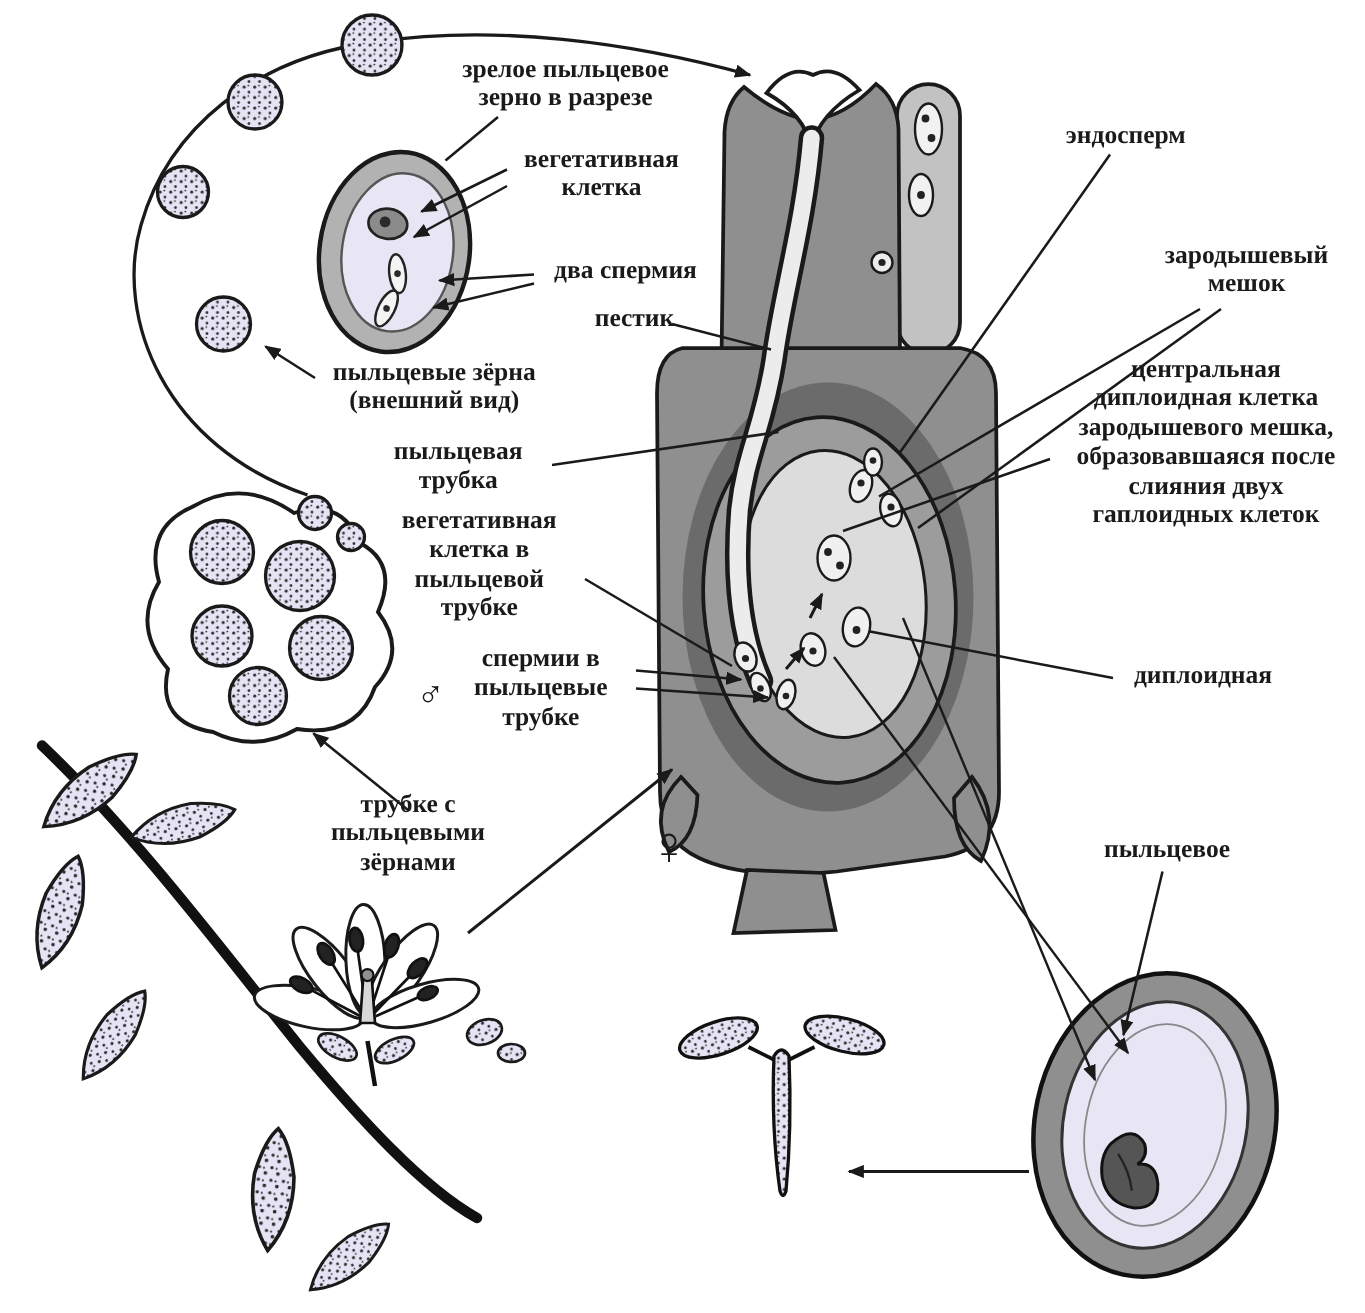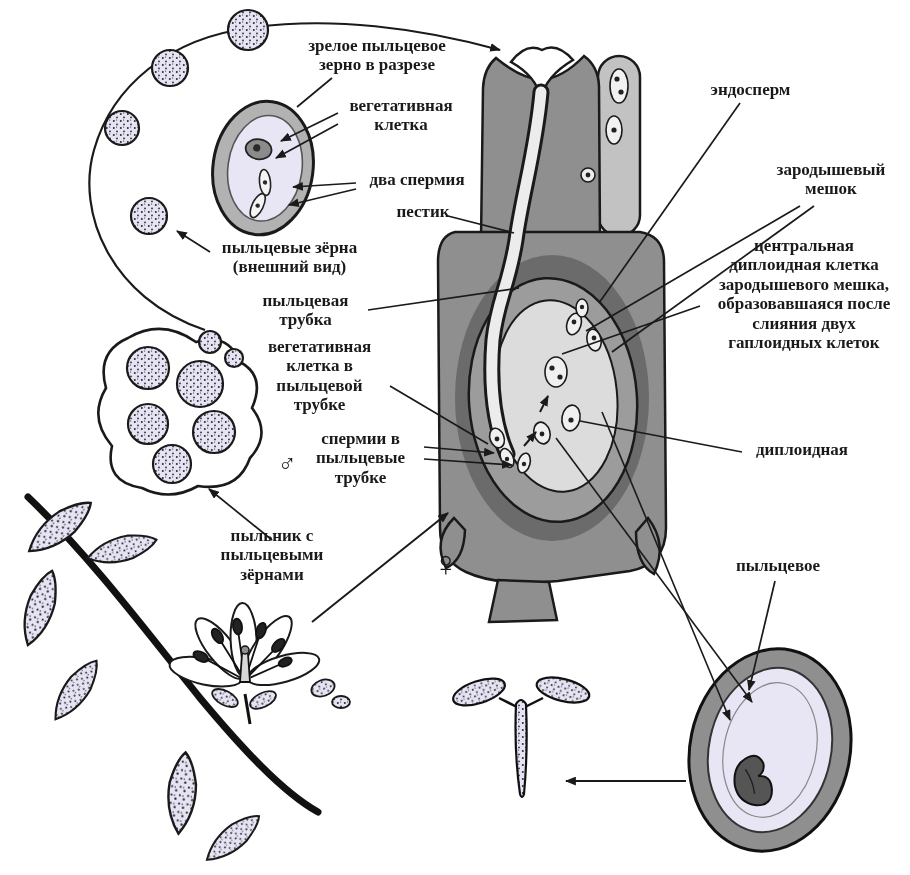--- a/index.html
+++ b/index.html
@@ -240,21 +240,21 @@
   <div class="lbl" style="left:248px;top:291px;width:115px">пыльцевая
 трубка</div>
   <div class="lbl" style="left:252px;top:337px;width:135px">вегетативная
 клетка в
 пыльцевой
 трубке</div>
   <div class="lbl" style="left:298px;top:429px;width:125px">спермии в
 пыльцевые
 трубке</div>
   <div class="sym sym-male" style="left:272px;top:450px;width:30px">♂</div>
-  <div class="lbl" style="left:198px;top:526px;width:148px">пыльник с
+  <div class="lbl" style="left:198px;top:526px;width:148px">трубке с
 пыльцевыми
 зёрнами</div>
   <div class="sym sym-female" style="left:428px;top:543px;width:36px">♀</div>
   <div class="lbl" style="left:688px;top:80px;width:125px">эндосперм</div>
   <div class="lbl" style="left:698px;top:236px;width:212px">центральная
 диплоидная клетка
 зародышевого мешка,
 образовавшаяся после
 слияния двух
 гаплоидных клеток</div>

